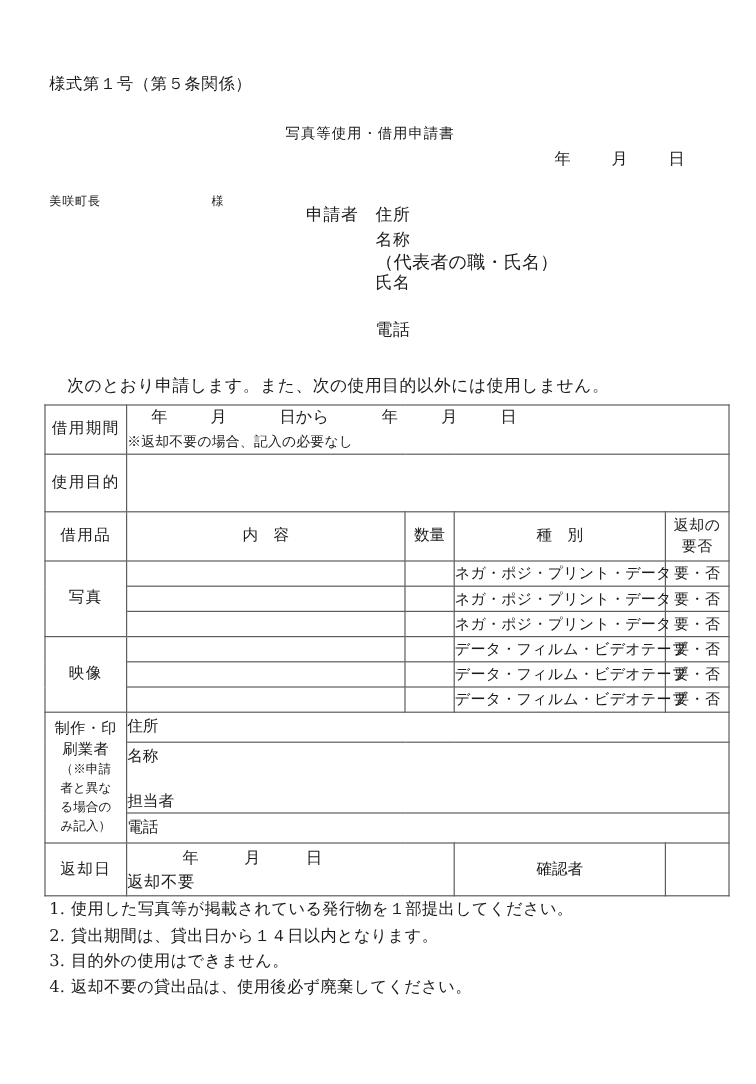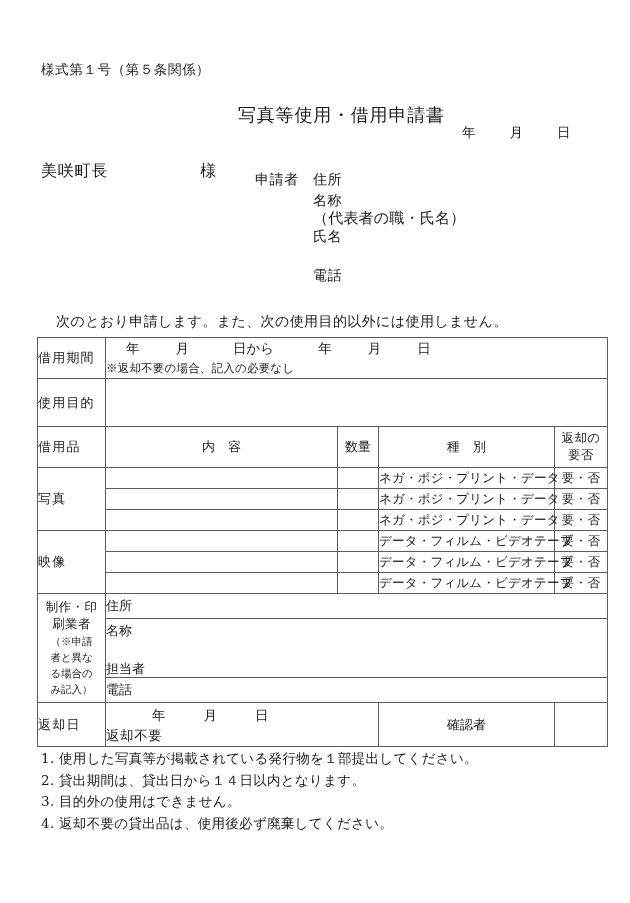--- a/index.html
+++ b/index.html
@@ -30,39 +30,39 @@
     top: 61px;
     font-size: 13.5px;
     letter-spacing: 0.6px;
     white-space: nowrap;
   }
 
   .doc-title {
     position: absolute;
     left: 238px;
     top: 103px;
-    font-size: 18px;
+    font-size: 12px;
     letter-spacing: 0.8px;
     white-space: nowrap;
   }
 
   .date-line {
     position: absolute;
     left: 462px;
     top: 124px;
     font-size: 13.5px;
     white-space: nowrap;
   }
   .date-line .sp { display: inline-block; width: 34px; }
 
   .addressee {
     position: absolute;
     left: 41px;
     top: 161px;
-    font-size: 16px;
+    font-size: 10px;
     letter-spacing: 0.8px;
     white-space: nowrap;
   }
   .addressee .gap { display: inline-block; width: 92px; }
 
   .applicant-block {
     position: absolute;
     left: 255px;
     top: 169px;
     font-size: 14px;
@@ -110,21 +110,21 @@
     table-layout: fixed;
     font-size: 13px;
   }
   table.form-table td {
     border: 1px solid #5d5d5d;
     padding: 0;
     vertical-align: middle;
     line-height: 1.35;
   }
 
-  .c-lbl   { text-align: left; letter-spacing: 1.2px; }
+  .c-lbl   { text-align: center; letter-spacing: 1.2px; font-family: Liberation Mono, monospace; }
   .c-ctr   { text-align: center; }
   .pad-l   { padding-left: 8px; }
 
   .cell-period {
     padding: 5px 0 6px 10px;
     text-align: left;
   }
   .period-top {
     font-size: 13.5px;
     white-space: nowrap;

